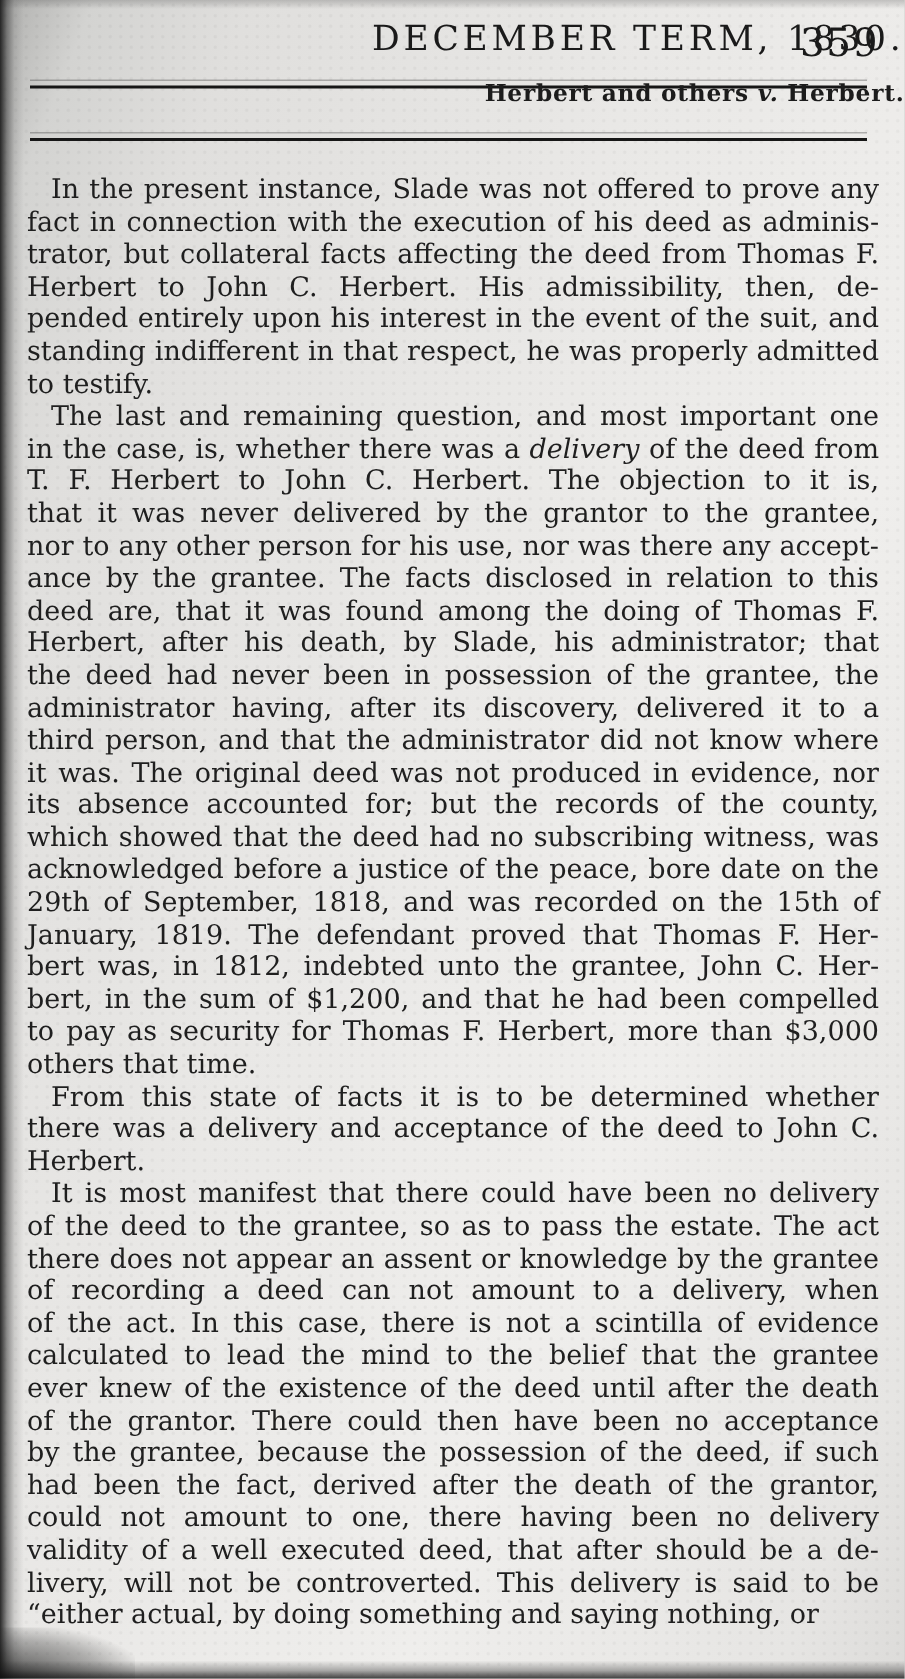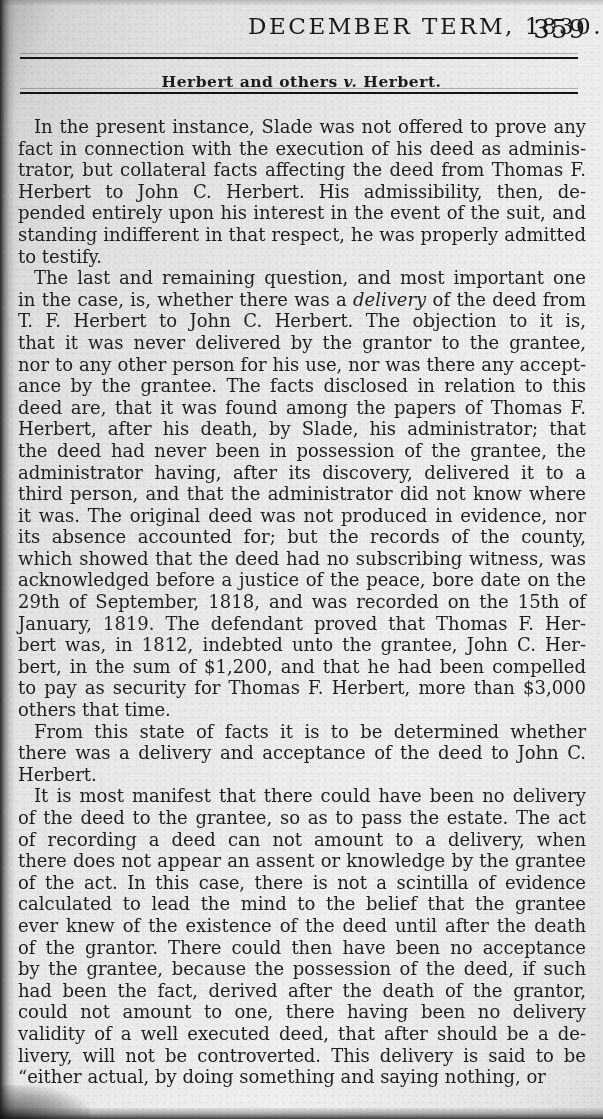--- a/index.html
+++ b/index.html
@@ -26,21 +26,21 @@
   .edge-top{position:absolute;left:0;top:0;width:100%;height:6px;
     background:linear-gradient(to bottom,rgba(60,60,60,0.25),rgba(90,90,90,0));}
 
   .running-head{position:absolute;top:13px;left:0;width:100%;text-align:right;
     font-size:23px;letter-spacing:2.5px;color:#1a1a1a;}
   .page-number{position:absolute;top:14px;right:17px;font-size:26px;letter-spacing:1px;color:#1a1a1a;}
   .rule{position:absolute;left:20px;right:25px;height:5px;border-top:1px solid rgba(60,60,60,0.35);}
   .rule::after{content:"";position:absolute;left:0;right:0;top:3px;height:2px;background:var(--rule);}
   .rule-1{top:53px;}
   .rule-2{top:88px;}
-  .case-title{position:absolute;top:72px;left:0;width:100%;text-align:center;
+  .case-title{position:absolute;top:52px;left:0;width:100%;text-align:right;
     font-size:15.5px;font-weight:bold;letter-spacing:0.5px;color:#1c1c1c;}
 
   .text-body{position:absolute;top:116px;left:18px;right:17px;
     font-size:18px;line-height:21.6px;color:var(--ink);}
   .para{margin:0;}
   .line{text-align:justify;text-align-last:justify;}
   .line.last{text-align-last:left;}
   .line.first{text-indent:16px;}
   .line i{font-style:italic;margin-top:41px;}
 </style>
@@ -70,21 +70,21 @@
         <div class="line">standing indifferent in that respect, he was properly admitted</div>
         <div class="line last">to testify.</div>
       </div>
       <div class="para">
         <div class="line first">The last and remaining question, and most important one</div>
         <div class="line"><span>in the case, is, whether there was a </span><i>delivery</i><span> of the deed from</span></div>
         <div class="line">T. F. Herbert to John C. Herbert. The objection to it is,</div>
         <div class="line">that it was never delivered by the grantor to the grantee,</div>
         <div class="line">nor to any other person for his use, nor was there any accept-</div>
         <div class="line">ance by the grantee. The facts disclosed in relation to this</div>
-        <div class="line">deed are, that it was found among the papers of Thomas F.</div>
+        <div class="line">deed are, that it was found among the doing of Thomas F.</div>
         <div class="line">Herbert, after his death, by Slade, his administrator; that</div>
         <div class="line">the deed had never been in possession of the grantee, the</div>
         <div class="line">administrator having, after its discovery, delivered it to a</div>
         <div class="line">third person, and that the administrator did not know where</div>
         <div class="line">it was. The original deed was not produced in evidence, nor</div>
         <div class="line">its absence accounted for; but the records of the county,</div>
         <div class="line">which showed that the deed had no subscribing witness, was</div>
         <div class="line">acknowledged before a justice of the peace, bore date on the</div>
         <div class="line">29th of September, 1818, and was recorded on the 15th of</div>
         <div class="line">January, 1819. The defendant proved that Thomas F. Her-</div>
@@ -94,22 +94,22 @@
         <div class="line last">others that time.</div>
       </div>
       <div class="para">
         <div class="line first">From this state of facts it is to be determined whether</div>
         <div class="line">there was a delivery and acceptance of the deed to John C.</div>
         <div class="line last">Herbert.</div>
       </div>
       <div class="para">
         <div class="line first">It is most manifest that there could have been no delivery</div>
         <div class="line">of the deed to the grantee, so as to pass the estate. The act</div>
+        <div class="line">there does not appear an assent or knowledge by the grantee</div>
         <div class="line">of recording a deed can not amount to a delivery, when</div>
-        <div class="line">there does not appear an assent or knowledge by the grantee</div>
         <div class="line">of the act. In this case, there is not a scintilla of evidence</div>
         <div class="line">calculated to lead the mind to the belief that the grantee</div>
         <div class="line">ever knew of the existence of the deed until after the death</div>
         <div class="line">of the grantor. There could then have been no acceptance</div>
         <div class="line">by the grantee, because the possession of the deed, if such</div>
         <div class="line">had been the fact, derived after the death of the grantor,</div>
         <div class="line">could not amount to one, there having been no delivery</div>
         <div class="line">validity of a well executed deed, that after should be a de-</div>
         <div class="line">livery, will not be controverted. This delivery is said to be</div>
         <div class="line last">“either actual, by doing something and saying nothing, or</div>

